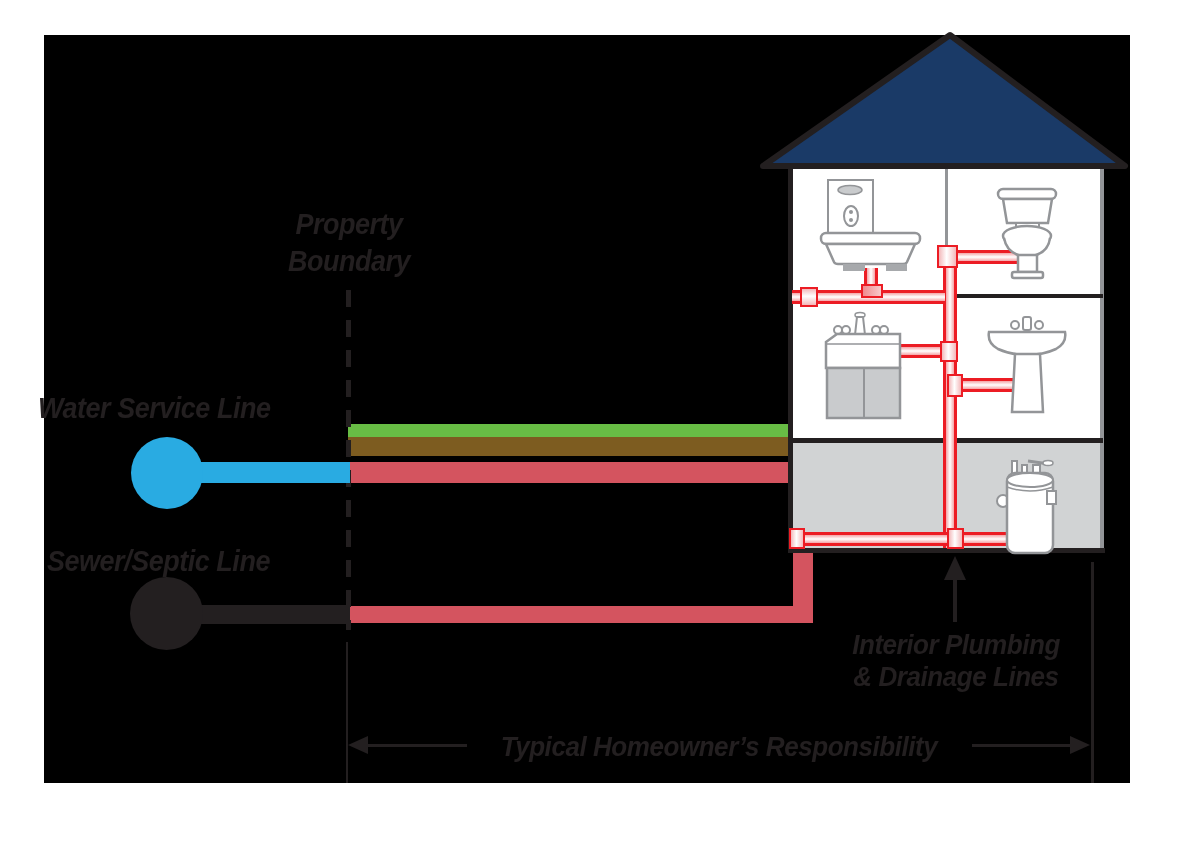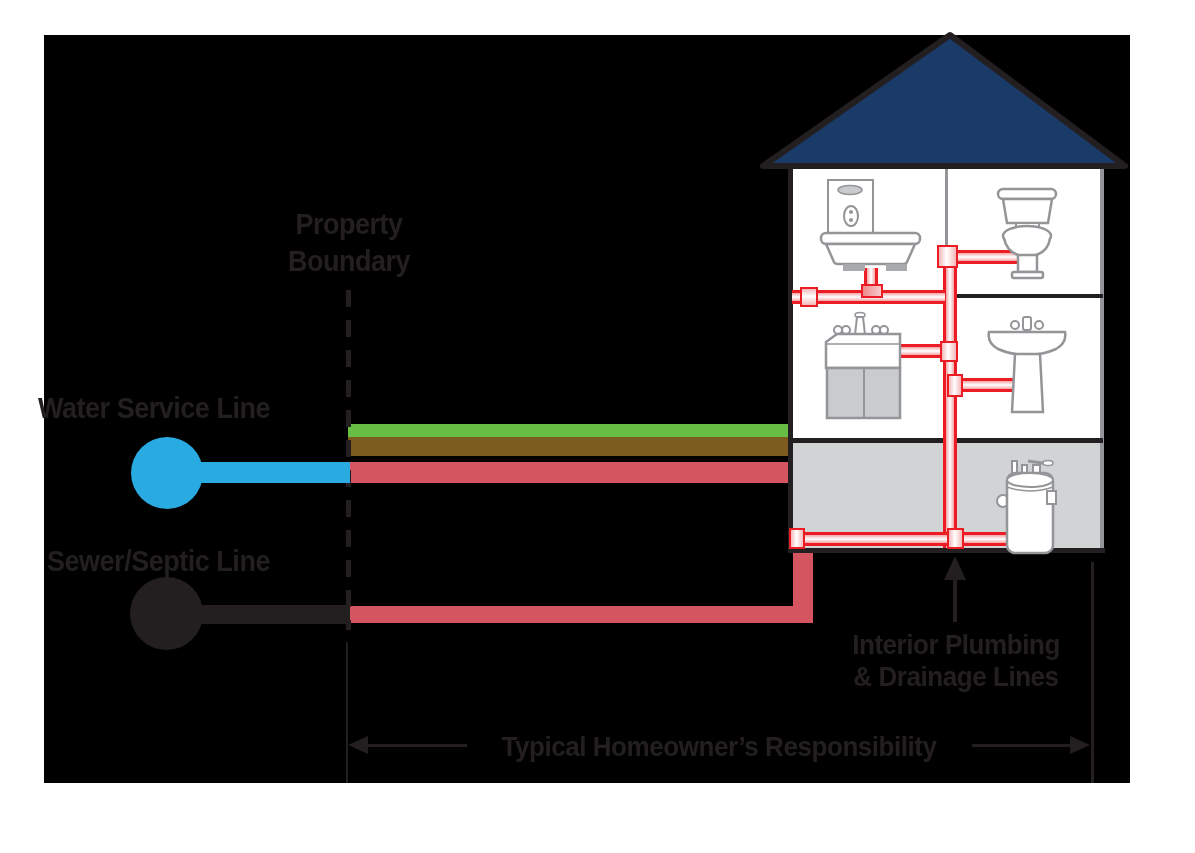--- a/index.html
+++ b/index.html
@@ -1,17 +1,17 @@
 <!DOCTYPE html>
 <html style="--bg: #000000; --page: #ffffff; --label-text: #231f20; --water-line-blue: #29abe2; --sewer-line-dark: #231f20; --buried-line-red: #d4545f; --pipe-red: #ec1c24; --grass-green: #68bd45; --soil-brown: #7d5c20; --roof-navy: #1a3a67; --basement-gray: #d1d3d4; --fixture-gray: #939598; --fixture-fill-gray: #c9cbcd;"><head>
 <meta charset="utf-8">
 <style>
   html,body{margin:0;padding:0;background:#fff;}
   #stage{position:relative;width:1195px;height:853px;background:#fff;overflow:hidden;
-         font-family:"Liberation Sans",sans-serif;}
+         font-family:"Liberation Sans",sans-serif;font-style:italic;}
   .abs{position:absolute;}
   .canvas{left:44px;top:35px;width:1086px;height:748px;background:var(--bg,#000);}
   .label{position:absolute;font-weight:bold;color:var(--label-text,#231f20);
          letter-spacing:-0.5px;white-space:nowrap;}
   .cond{transform:scaleX(0.93);transform-origin:left top;}
   .cond-c{transform:translateX(-50%) scaleX(0.93);transform-origin:center top;text-align:center;}
   
   .pipe-h{position:absolute;box-sizing:border-box;height:14px;
           border-top:3px solid var(--pipe-red,#ec1c24);border-bottom:3px solid var(--pipe-red,#ec1c24);
           background:linear-gradient(180deg,#f5a3a6 0%,#ffffff 50%,#f5a3a6 100%);}

